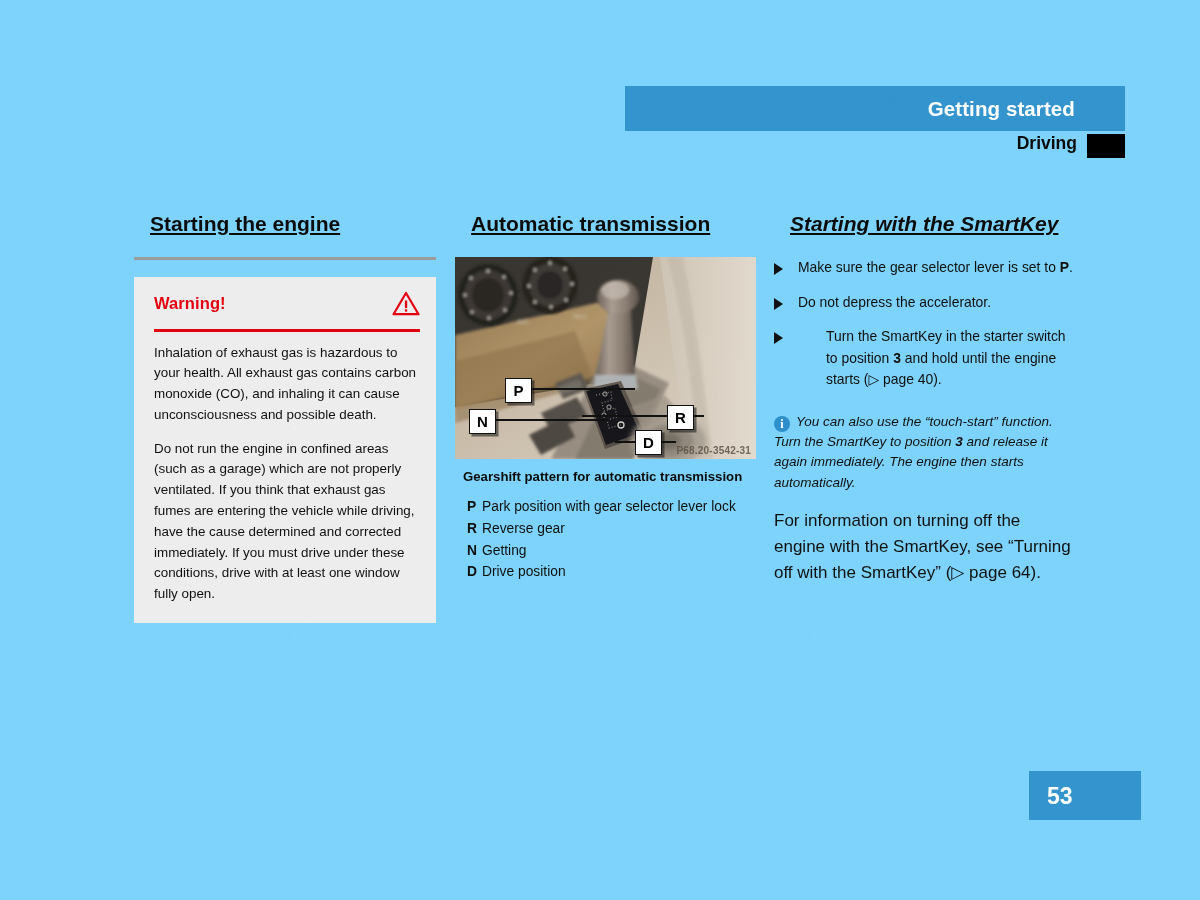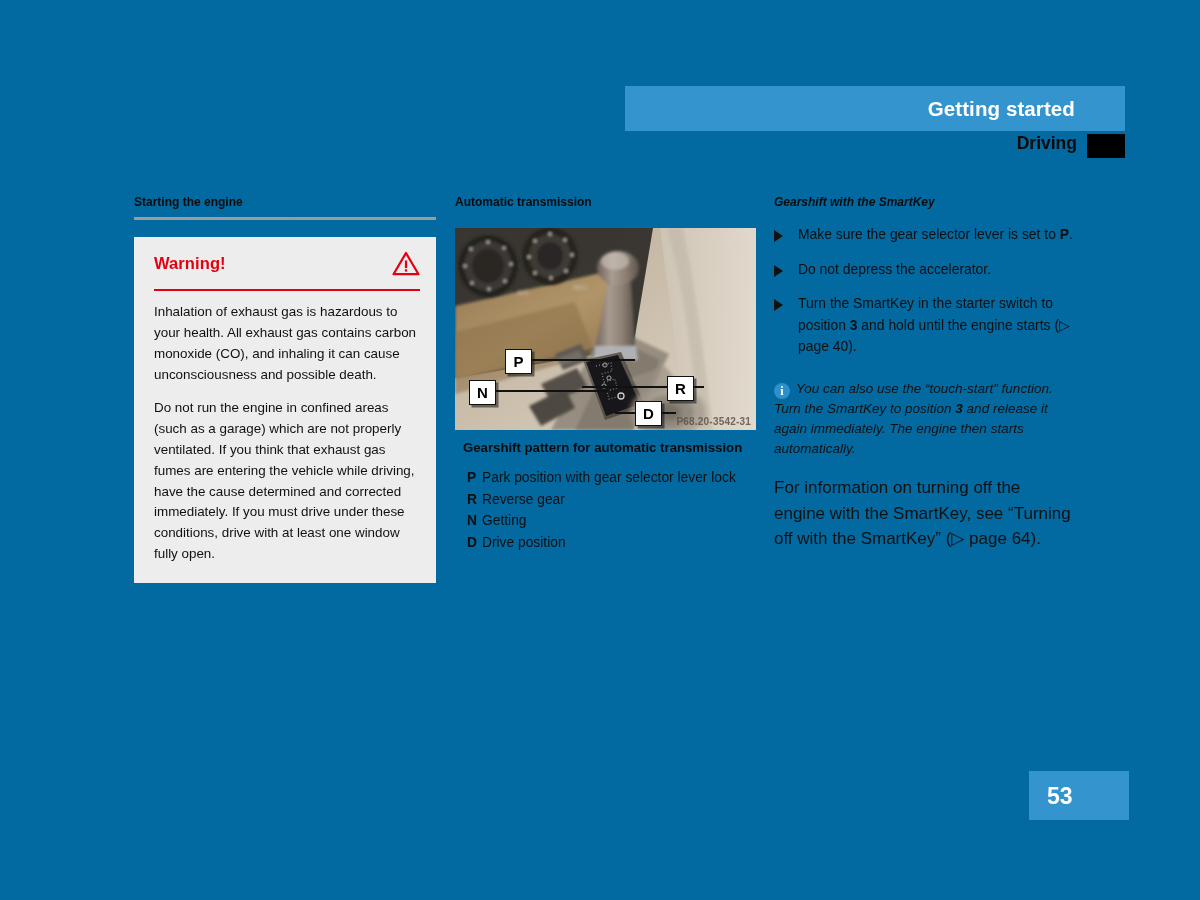--- a/index.html
+++ b/index.html
@@ -13,21 +13,21 @@
     position: relative;
     font-family: "Liberation Sans", sans-serif;
     color: #101010;
     overflow: hidden;
   }
 
   
   .page {
     position: absolute;
     inset: 0;
-    background: #0369a1;
+    background: #7dd3fc;
   }
 
   
   .speckle {
     position: absolute;
     inset: 0;
     pointer-events: none;
     opacity: .55;
     background-image:
       radial-gradient(circle at 11% 4%, rgba(0,0,0,.035) 0 1.2px, transparent 1.4px),
@@ -93,26 +93,27 @@
   
   .col {
     position: absolute;
     top: 195px;
   }
   .col-left  { left: 134px;  width: 302px; }
   .col-mid   { left: 455px;  width: 301px; }
   .col-right { left: 774px;  width: 302px; }
 
   .col-heading {
-    font-size: 12px;
+    font-size: 21px;
     font-weight: bold;
     color: #0c0c0c;
     line-height: 1.25;
-    margin: 0;
+    margin: 16px;
     padding-bottom: 4px;
+    text-decoration: underline;
   }
   .col-heading.italic {
     font-style: italic;
     font-weight: bold;
   }
   .heading-rule {
     height: 3px;
     background: #9b9b9b;
     margin-top: 3px;
     margin-bottom: 0;
@@ -227,21 +228,21 @@
   }
 
   
   .steps { margin: 10px 0 0 0; padding: 0; list-style: none; }
   .steps li {
     display: flex;
     margin-bottom: 13px;
     font-size: 13.9px;
     line-height: 1.55;
   }
-  .steps li:last-child { margin-bottom: 14px; }
+  .steps li:last-child { margin-bottom: 14px; gap: 28px; }
   .tri-bullet {
     flex: 0 0 24px;
     width: 24px;
     padding-top: 6px;
   }
   .tri-bullet i {
     display: block;
     width: 0; height: 0;
     border-left: 9px solid #111111;
     border-top: 6px solid transparent;
@@ -272,21 +273,21 @@
     vertical-align: -2px;
     margin-right: 6px;
     font-family: "Liberation Serif", serif;
   }
 
   
   .page-number {
     position: absolute;
     left: 1029px;
     top: 771px;
-    width: 100px;
+    width: 112px;
     height: 49px;
     background: #3394ce;
   }
   .page-number span {
     position: absolute;
     left: 18px;
     top: 50%;
     transform: translateY(-50%);
     color: #ffffff;
     font-size: 23px;
@@ -478,21 +479,21 @@
       </li>
       <li>
         <span class="term">D</span>
         <span class="desc">Drive position</span>
       </li>
     </ul>
 
   </div>
 
   <div class="col col-right">
-    <h2 class="col-heading italic">Gearshift with the SmartKey</h2>
+    <h2 class="col-heading italic">Starting with the SmartKey</h2>
 
     <ul class="steps">
       <li>
         <span class="tri-bullet">
             <i></i>
           </span>
         <span class="step-text"><span>Make sure the gear selector lever is set to </span><span class="b">P</span><span>.</span></span>
       </li>
       <li>
         <span class="tri-bullet">

